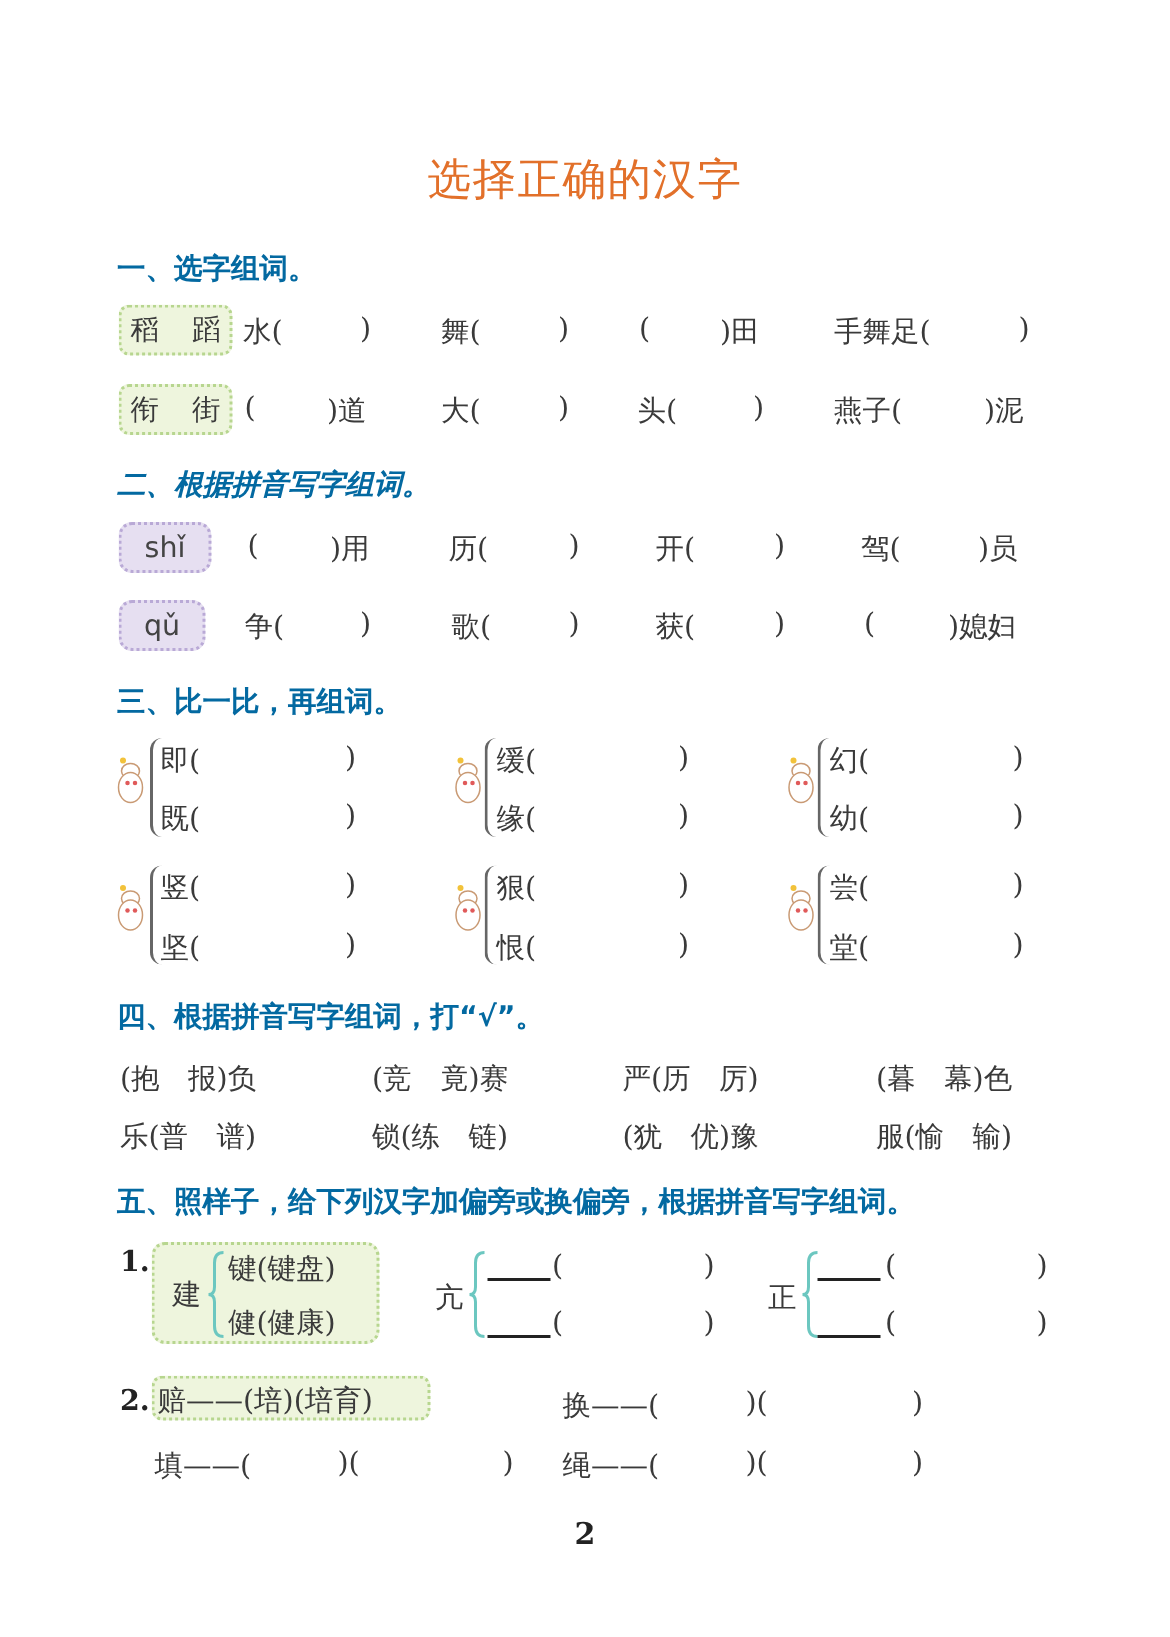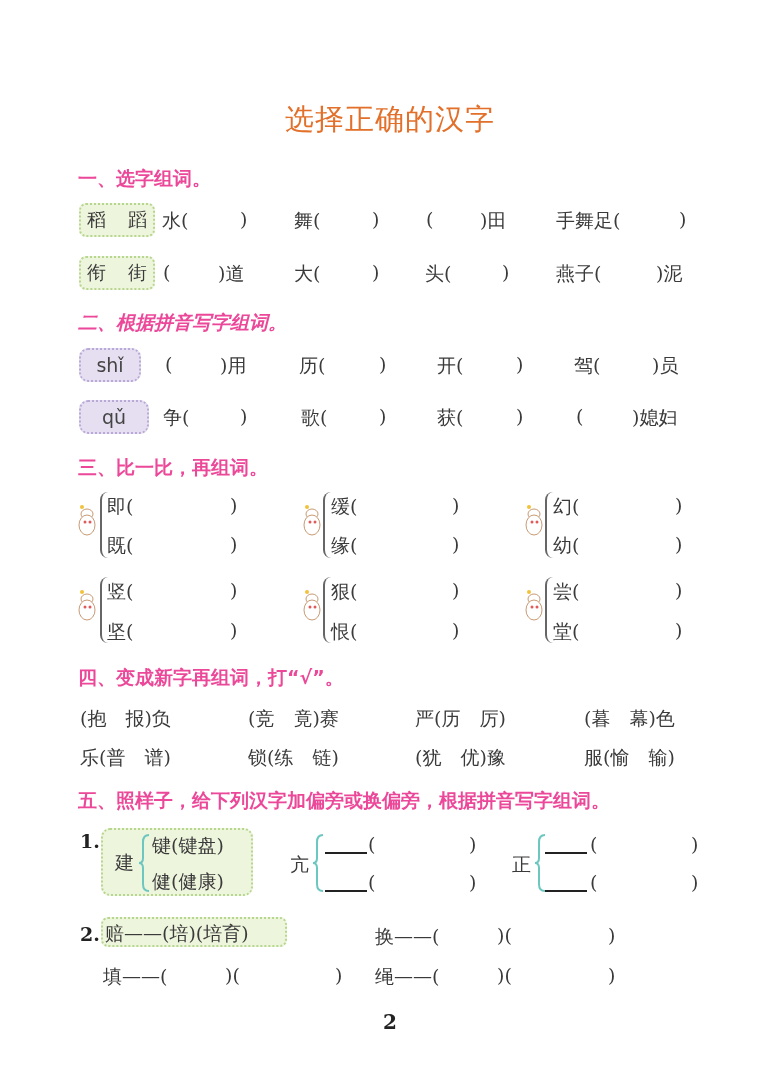--- a/index.html
+++ b/index.html
@@ -9,21 +9,21 @@
     color: #333333;
   }
   .abs { position: absolute; white-space: nowrap; }
   .title {
     left: 0; width: 780px; top: 100px; text-align: center;
     font-family: "DejaVu Sans", "Liberation Sans", sans-serif;
     font-size: 29px; color: #e2702a; letter-spacing: 1px;
   }
   .heading {
     font-family: "DejaVu Sans", "Liberation Sans", sans-serif;
-    font-size: 19px; font-weight: bold; color: #ec4899; left: 78px;
+    font-size: 19px; font-weight: bold; color: #0369a1; left: 78px;
   }
   .txt { font-size: 19px; color: #3a3a3a; }
   .chip-green {
     background: #eef5dd; border: 2px dotted #b7d68f; border-radius: 7px;
     font-size: 19px; color: #3a3a3a; box-sizing: border-box;
     display: flex; align-items: center; justify-content: space-between;
     padding: 0 6px;
   }
   .chip-purple {
     background: #e6dff1; border: 2px dotted #b9a9d6; border-radius: 9px;
@@ -84,21 +84,21 @@
 <div class="abs chip-purple" style="left:79px; top:348px; width:62px; height:34px;">shǐ</div>
 <span class="abs txt" style="left:165px; top:353px;">(</span>
 <span class="abs txt" style="left:220px; top:353px;">)用</span>
 <span class="abs txt" style="left:299px; top:353px;">历(</span>
 <span class="abs txt" style="left:379px; top:353px;">)</span>
 <span class="abs txt" style="left:437px; top:353px;">开(</span>
 <span class="abs txt" style="left:516px; top:353px;">)</span>
 <span class="abs txt" style="left:574px; top:353px;">驾(</span>
 <span class="abs txt" style="left:652px; top:353px;">)员</span>
 
-<div class="abs chip-purple" style="left:79px; top:400px; width:70px; height:34px;">qǔ</div>
+<div class="abs chip-purple" style="left:79px; top:400px; width:58px; height:34px;">qǔ</div>
 <span class="abs txt" style="left:163px; top:405px;">争(</span>
 <span class="abs txt" style="left:240px; top:405px;">)</span>
 <span class="abs txt" style="left:301px; top:405px;">歌(</span>
 <span class="abs txt" style="left:379px; top:405px;">)</span>
 <span class="abs txt" style="left:437px; top:405px;">获(</span>
 <span class="abs txt" style="left:516px; top:405px;">)</span>
 <span class="abs txt" style="left:576px; top:405px;">(</span>
 <span class="abs txt" style="left:632px; top:405px;">)媳妇</span>
 
 <div class="abs heading" style="top:455px;">三、比一比，再组词。</div>
@@ -174,21 +174,21 @@
   <ellipse cx="10" cy="21" rx="8" ry="10" fill="#fff" stroke="#c99a74" stroke-width="1"></ellipse>
   <circle cx="8" cy="18" r="1.5" fill="#e05a5a"></circle>
   <circle cx="13" cy="18" r="1.5" fill="#e05a5a"></circle>
 </svg>
 <div class="brace" style="left:545px; top:577px; height:66px;"></div>
 <span class="abs txt" style="left:553px; top:579px;">尝(</span>
 <span class="abs txt" style="left:675px; top:579px;">)</span>
 <span class="abs txt" style="left:553px; top:619px;">堂(</span>
 <span class="abs txt" style="left:675px; top:619px;">)</span>
 
-<div class="abs heading" style="top:665px;">四、变成新字再组词，打“√”。</div>
+<div class="abs heading" style="top:665px;">四、根据拼音写字组词，打“√”。</div>
 
 <span class="abs txt" style="left:80px; top:706px;">(抱　报)负</span>
 <span class="abs txt" style="left:248px; top:706px;">(竞　竟)赛</span>
 <span class="abs txt" style="left:415px; top:706px;">严(历　厉)</span>
 <span class="abs txt" style="left:584px; top:706px;">(暮　幕)色</span>
 
 <span class="abs txt" style="left:80px; top:745px;">乐(普　谱)</span>
 <span class="abs txt" style="left:248px; top:745px;">锁(练　链)</span>
 <span class="abs txt" style="left:415px; top:745px;">(犹　优)豫</span>
 <span class="abs txt" style="left:584px; top:745px;">服(愉　输)</span>

